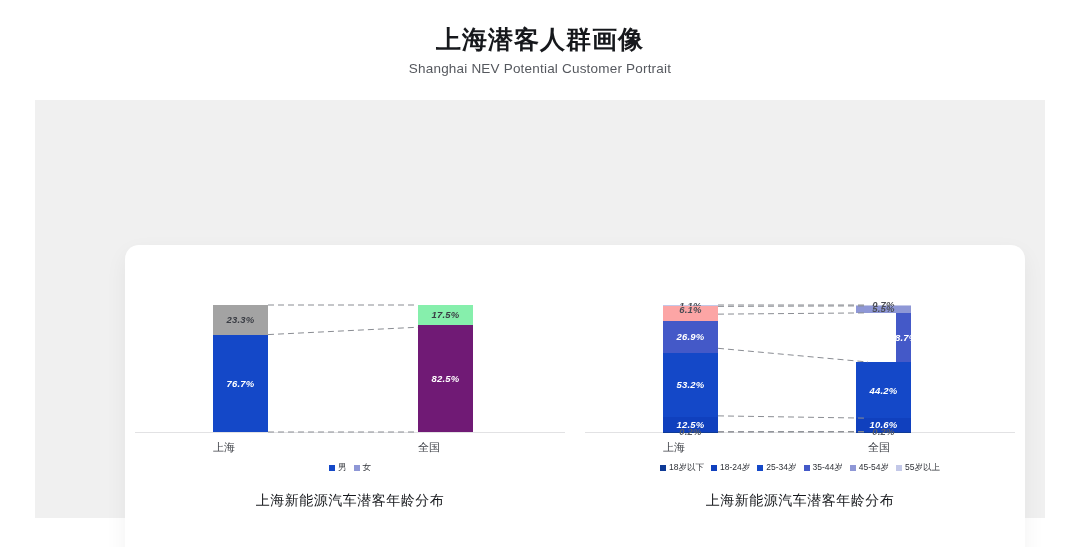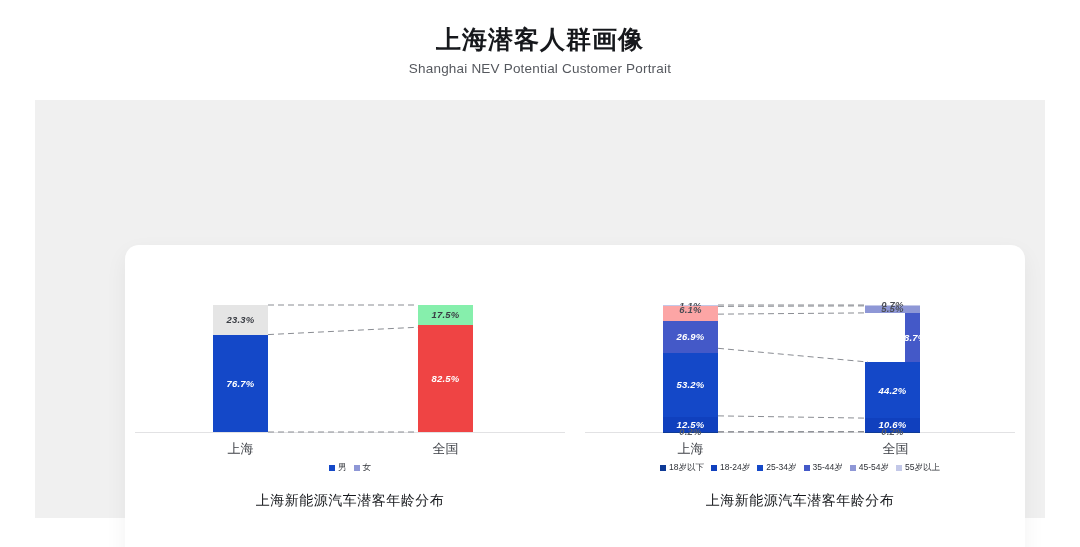--- a/index.html
+++ b/index.html
@@ -46,21 +46,21 @@
     position:relative;display:flex;align-items:center;justify-content:center;
     box-sizing:border-box;
   }
   .seg-label{
     font-size:9.5px;font-weight:bold;white-space:nowrap;line-height:11px;
     letter-spacing:.2px;
   }
   .seg-label.out{position:absolute;left:50%;transform:translateX(-50%);}
 
   .xlabel{
-    position:absolute;font-size:13px;color:#3c3f45;text-align:center;
+    position:absolute;font-size:11px;color:#3c3f45;text-align:left;
     white-space:nowrap;
   }
 
   .legend{
     position:absolute;width:100%;display:flex;justify-content:center;
     align-items:center;gap:7px;flex-wrap:nowrap;
   }
   .legend-item{display:flex;align-items:center;gap:3px;}
   .legend-swatch{width:6px;height:6px;display:inline-block;}
   .legend-text{font-size:8.5px;color:#2f3238;white-space:nowrap;}
@@ -82,33 +82,33 @@
     <div class="subtitle">Shanghai NEV Potential Customer Portrait</div>
   </div>
 
   <div class="panel">
     <div class="card">
       <div class="charts" id="charts-container">
           <div class="chart-block">
             <div class="plot">
               <div class="axis-line" style="left: 10px; top: 187px; width: 430px; background: rgb(226, 226, 228);"></div>
               <div class="bar" style="left: 88px; top: 60px; width: 55px; height: 127px;">
-                <div class="seg" style="height: 29.591px; background: #e5e5e5;">
+                <div class="seg" style="height: 29.591px; background: #a3a3a3;">
                   <span class="seg-label" style="color: rgb(58, 61, 68);">23.3%</span>
                 </div>
                 <div class="seg" style="height: 97.409px; background: rgb(20, 72, 200);">
                   <span class="seg-label" style="color: rgb(255, 255, 255);">76.7%</span>
                 </div>
               </div>
               <div class="xlabel" style="left: 88px; width: 55px; top: 195px;">上海</div>
               <div class="bar" style="left: 293px; top: 60px; width: 55px; height: 127px;">
                 <div class="seg" style="height: 22.225px; background: #86efac;">
                   <span class="seg-label" style="color: rgb(58, 61, 68);">17.5%</span>
                 </div>
-                <div class="seg" style="height: 121px; background: #ef4444;">
+                <div class="seg" style="height: 121px; background: #701a75;">
                   <span class="seg-label" style="color: rgb(255, 255, 255);">82.5%</span>
                 </div>
               </div>
               <div class="xlabel" style="left: 293px; width: 55px; top: 195px;">全国</div>
               <svg class="connectors" width="450" height="325">
                 <line x1="143" y1="60" x2="293" y2="60" stroke="#8A8D93" stroke-width="1" stroke-dasharray="6,4"></line>
                 <line x1="143" y1="89.59100000000001" x2="293" y2="82.225" stroke="#8A8D93" stroke-width="1" stroke-dasharray="6,4"></line>
                 <line x1="143" y1="187" x2="293" y2="187" stroke="#8A8D93" stroke-width="1" stroke-dasharray="6,4"></line>
               </svg>
             </div>
@@ -141,21 +141,21 @@
                   <span class="seg-label" style="color: rgb(255, 255, 255);">53.2%</span>
                 </div>
                 <div class="seg" style="height: 15.875px; background: rgb(16, 64, 190);">
                   <span class="seg-label" style="color: rgb(255, 255, 255);">12.5%</span>
                 </div>
                 <div class="seg" style="height: 0.254px; background: rgb(14, 58, 150);">
                   <span class="seg-label out" style="color: rgb(90, 93, 99); top: -5.873px;">0.2%</span>
                 </div>
               </div>
               <div class="xlabel" style="left: 88px; width: 55px; top: 195px;">上海</div>
-              <div class="bar" style="left: 290px; top: 60px; width: 55px; height: 127px;">
+              <div class="bar" style="left: 281px; top: 60px; width: 55px; height: 127px;">
                 <div class="seg" style="height: 0.889px; background: rgb(195, 200, 232);">
                   <span class="seg-label out" style="color: rgb(74, 77, 84); top: -5.5555px;">0.7%</span>
                 </div>
                 <div class="seg" style="height: 6.985px; background: rgb(142, 151, 214);">
                   <span class="seg-label out" style="color: rgb(74, 77, 84); top: -2.5075px;">5.5%</span>
                 </div>
                 <div class="seg" style="height: 49.149px; background: rgb(68, 89, 200); margin-left: 40px;">
                   <span class="seg-label" style="color: rgb(255, 255, 255);">38.7%</span>
                 </div>
                 <div class="seg" style="height: 56.134px; background: rgb(20, 72, 200);">

